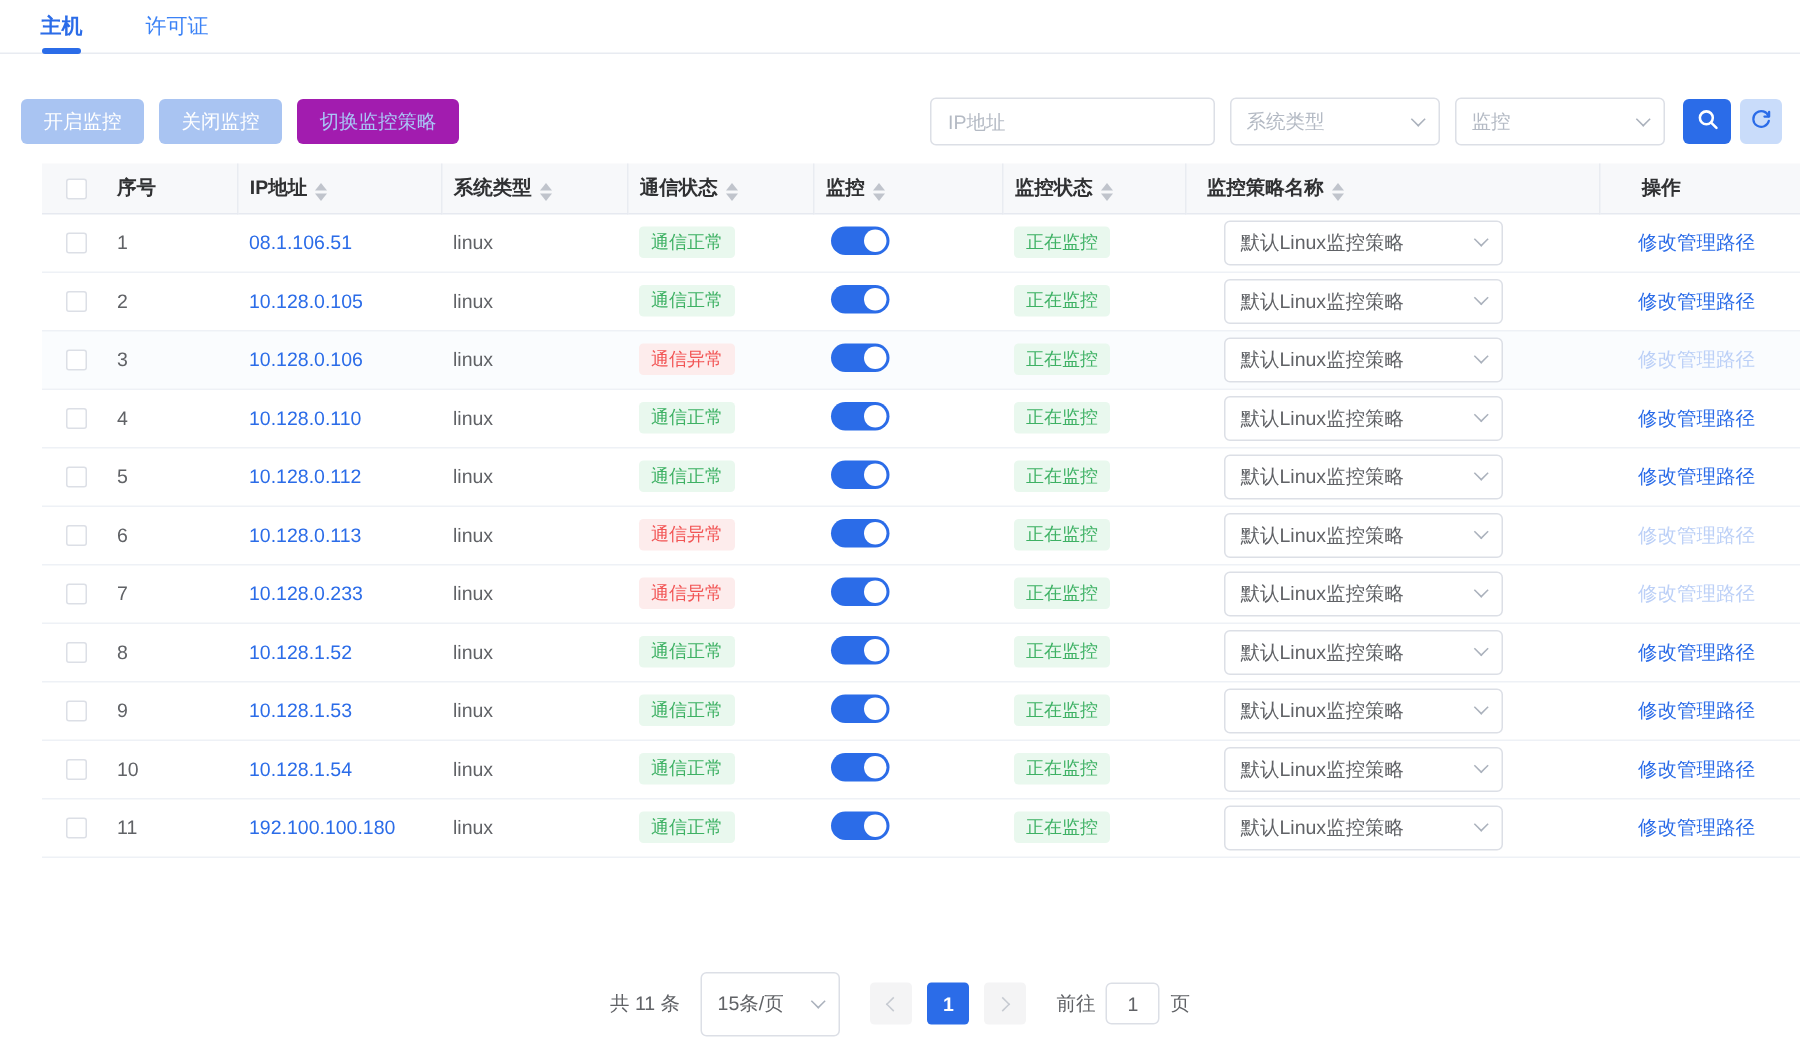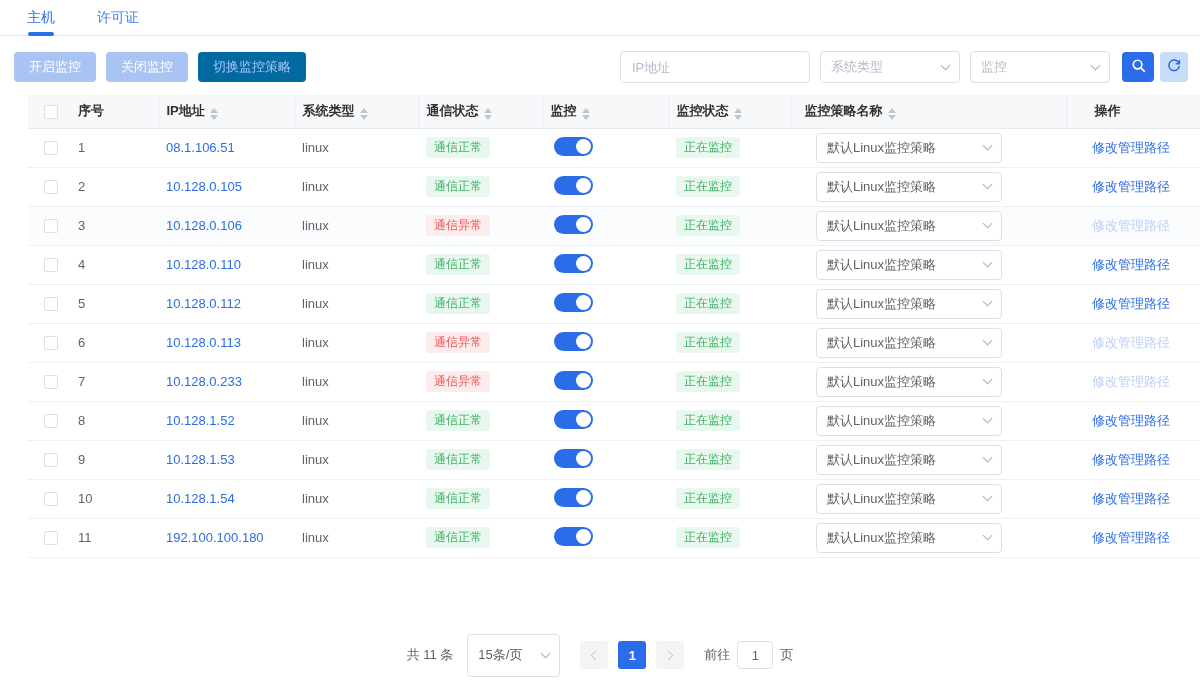--- a/index.html
+++ b/index.html
@@ -9,30 +9,30 @@
     --txt:#303133;
     --txt2:#606266;
   }
   *{box-sizing:border-box;margin:0;padding:0}
   html,body{width:1200px;height:692px;background:#fff;overflow:hidden;
     font-family:"Liberation Sans","DejaVu Sans",sans-serif;font-size:13px;color:var(--txt)}
 
   
   .tabbar{display:flex;gap:38px;padding:0 0 0 25px;border-bottom:1px solid #e8ebf1;height:36px;align-items:flex-start}
   .tab{position:relative;font-size:14px;color:#3b82f6;padding:9px 2px 10px;cursor:pointer}
-  .tab.active{color:var(--primary);font-weight:400}
+  .tab.active{color:var(--primary);font-weight:700}
   .tab.active::after{content:"";position:absolute;left:50%;transform:translateX(-50%);bottom:1px;width:26px;height:4px;border-radius:2px;background:var(--primary)}
 
   
-  .toolbar{display:flex;justify-content:space-between;align-items:center;padding:0 12px 0 14px;margin-top:15px}
+  .toolbar{display:flex;justify-content:space-between;align-items:center;padding:0 12px 0 14px;margin-top:29px}
   .tb-left{display:flex;gap:10px}
   .btn{height:30px;padding:0 15px;border:none;border-radius:4px;font-size:13px;cursor:pointer;
     font-family:inherit}
   .btn.primary-dis{background:#a9c4f2;color:#fff}
-  .btn.plain-dis{background:#0369a1;color:#a9c6f6;cursor:not-allowed}
+  .btn.plain-dis{background:#a21caf;color:#a9c6f6;cursor:not-allowed}
   .tb-right{display:flex;align-items:center;gap:10px}
   .inp{width:190px;height:32px;border:1px solid var(--border);border-radius:4px;padding:0 11px;
     font-size:13px;color:var(--txt2);font-family:inherit;outline:none}
   .inp::placeholder{color:#b4bac4}
   .sel{display:inline-flex;align-items:center;justify-content:space-between;border:1px solid var(--border);
     border-radius:4px;background:#fff;height:32px;padding:0 10px;color:#b4bac4;cursor:pointer}
   .tb-right .sel{width:140px}
   .chev{width:7px;height:7px;border-right:1.5px solid #aab1bc;border-bottom:1.5px solid #aab1bc;
     transform:rotate(45deg);margin-top:-4px;flex:none}
   .icon-btn{height:30px;border:none;border-radius:4px;display:inline-flex;align-items:center;justify-content:center;cursor:pointer}

